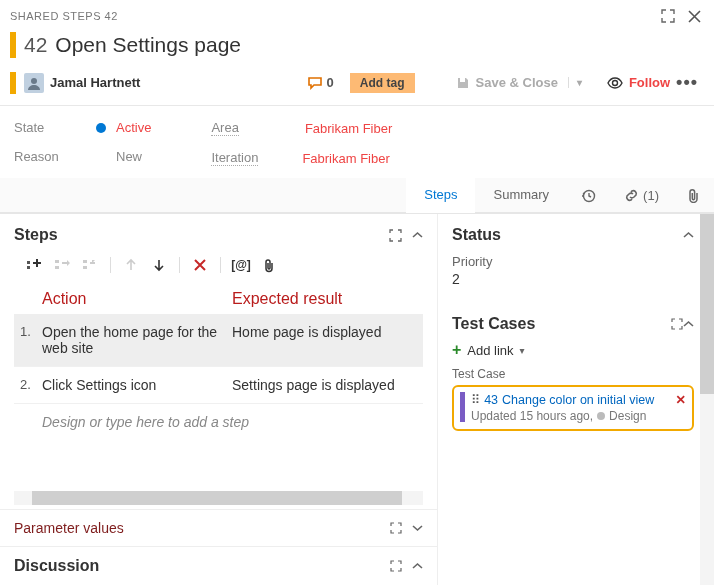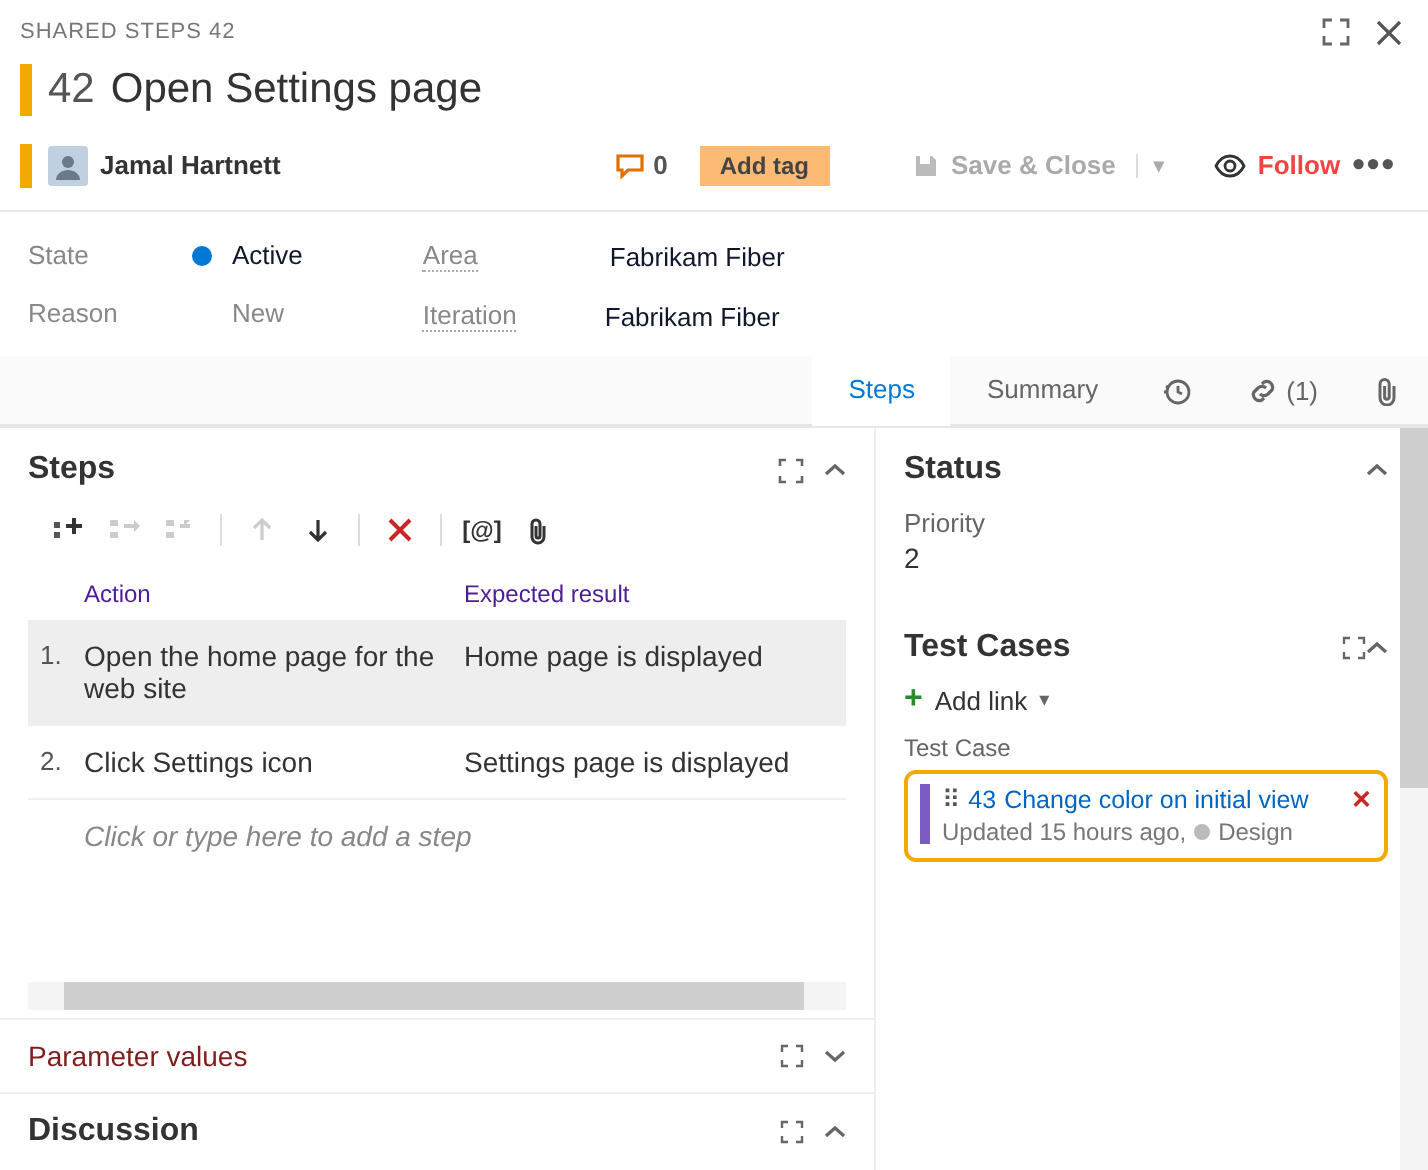--- a/index.html
+++ b/index.html
@@ -23,38 +23,38 @@
 .savebtn { display:flex; align-items:center; padding:4px 10px; color:#aaa; border:1px solid transparent; cursor:default; margin-right:14px; }
 .savebtn .chev { margin-left:10px; padding-left:8px; border-left:1px solid #ddd; color:#aaa; font-size:10px; }
 .follow { display:flex; align-items:center; color:#ef4444; cursor:pointer; }
 .dots { color:#555; font-size:18px; cursor:pointer; letter-spacing:1px; padding:0 6px; }
 .fields { display:flex; padding: 14px 14px 12px 14px; gap: 60px; }
 .fcol { display:flex; flex-direction:column; gap:14px; }
 .frow { display:flex; align-items:center; }
 .flabel { width:62px; color:#888; font-size:13px; }
 .flabel.dotted { border-bottom: 1px dotted #aaa; display:inline-block; width:auto; margin-right:30px; }
 .state-dot { width:10px; height:10px; border-radius:50%; background:#0078d4; margin-right:10px; margin-left:20px; }
-.fval { color:#0f172a; font-size:13px; }
+.fval { color:#ef4444; font-size:13px; }
 .fval.gray { color:#888; }
 .content { display:flex; flex:1; min-height:0; border-top:1px solid #e6e6e6; }
 .leftpane { width:438px; display:flex; flex-direction:column; border-right:1px solid #eee; }
 .tabs { display:flex; justify-content:flex-end; border-bottom:1px solid #e6e6e6; background:#fafafa; }
 .tab { padding:9px 18px; color:#666; cursor:pointer; font-size:13px; }
 .tab.active { background:#fff; color:#0078d4; border-bottom:2px solid #fff; margin-bottom:-1px; }
 .tab.ic { padding:9px 14px; display:flex; align-items:center; gap:4px; }
 .section-head { display:flex; align-items:center; padding:12px 14px 6px 14px; }
 .section-head h3 { font-size:16px; font-weight:600; color:#333; }
 .section-head .spacer { flex:1; }
 .section-head .ctrl { color:#666; cursor:pointer; margin-left:10px; font-size:13px; }
 .toolbar { display:flex; align-items:center; gap:4px; padding:4px 22px 8px 22px; color:#555; }
 .toolbar .tb { width:24px; height:22px; display:flex; align-items:center; justify-content:center; cursor:pointer; color:#555; }
 .toolbar .tb.dis { color:#ccc; cursor:default; }
 .toolbar .sep { width:1px; height:16px; background:#ddd; margin:0 4px; }
 .steps-table { padding: 0 14px; }
-.steps-head { display:flex; color:#4c1d95; font-size:12px; padding:6px 6px 6px 28px; }
+.steps-head { display:flex; color:#b91c1c; font-size:16px; padding:6px 6px 6px 28px; }
 .col-action { width:190px; }
 .col-expected { flex:1; }
 .step-row { display:flex; padding:10px 6px 10px 6px; border-bottom:1px solid #f0f0f0; }
 .step-row.sel { background:#eeeeee; }
 .step-num { width:22px; color:#555; font-size:13px; }
 .step-action { width:190px; padding-right:10px; font-size:14px; }
 .step-expected { flex:1; font-size:14px; }
 .step-placeholder { padding:10px 6px 10px 28px; color:#888; font-style:italic; font-size:14px; }
 .hscroll { margin:14px 14px 4px 14px; height:14px; background:#f4f4f4; position:relative; }
 .hscroll .thumb { position:absolute; left:18px; top:0; height:100%; width:370px; background:#cfcfcf; }
@@ -264,21 +264,21 @@
         <div class="step-row sel">
           <div class="step-num">1.</div>
           <div class="step-action">Open the home page for the web site</div>
           <div class="step-expected">Home page is displayed</div>
         </div>
         <div class="step-row">
           <div class="step-num">2.</div>
           <div class="step-action">Click Settings icon</div>
           <div class="step-expected">Settings page is displayed</div>
         </div>
-        <div class="step-placeholder">Click or type here to add a step</div>
+        <div class="step-placeholder">Design or type here to add a step</div>
       </div>
 
       <div style="flex:1"></div>
 
       <div class="hscroll">
           <div class="thumb"></div>
         </div>
 
       <div class="param-row">
         <span>Parameter values</span>

